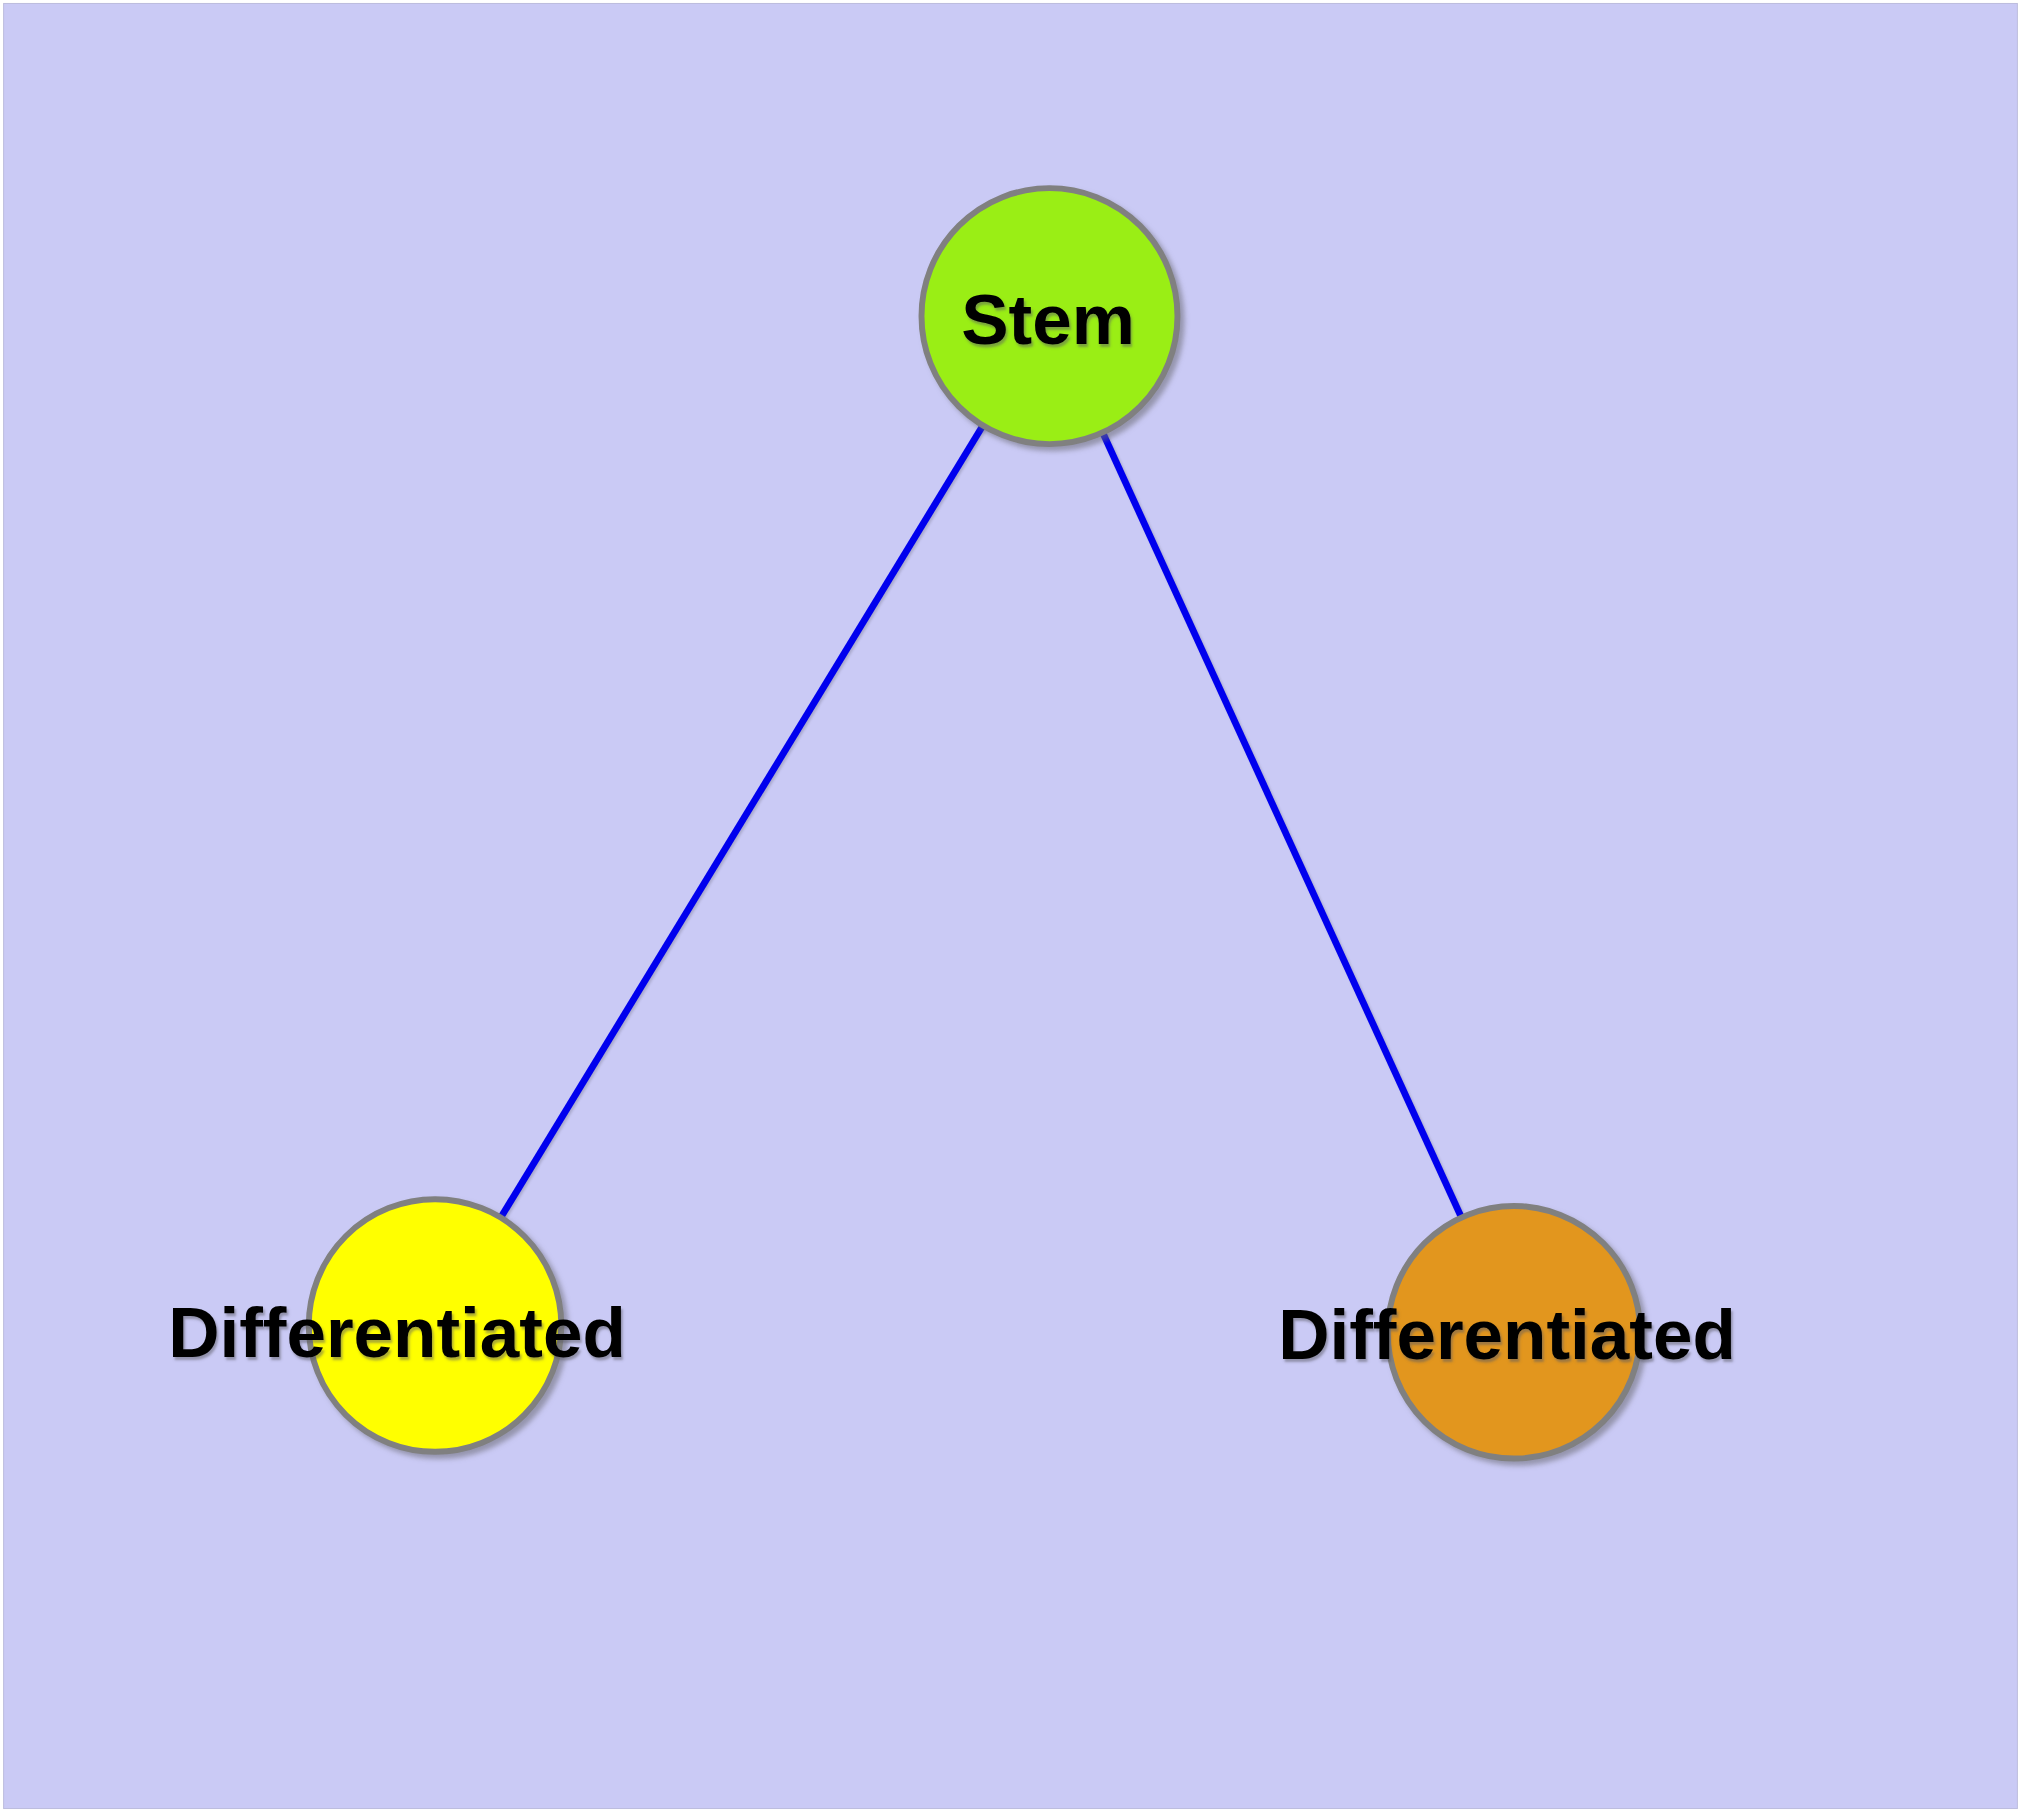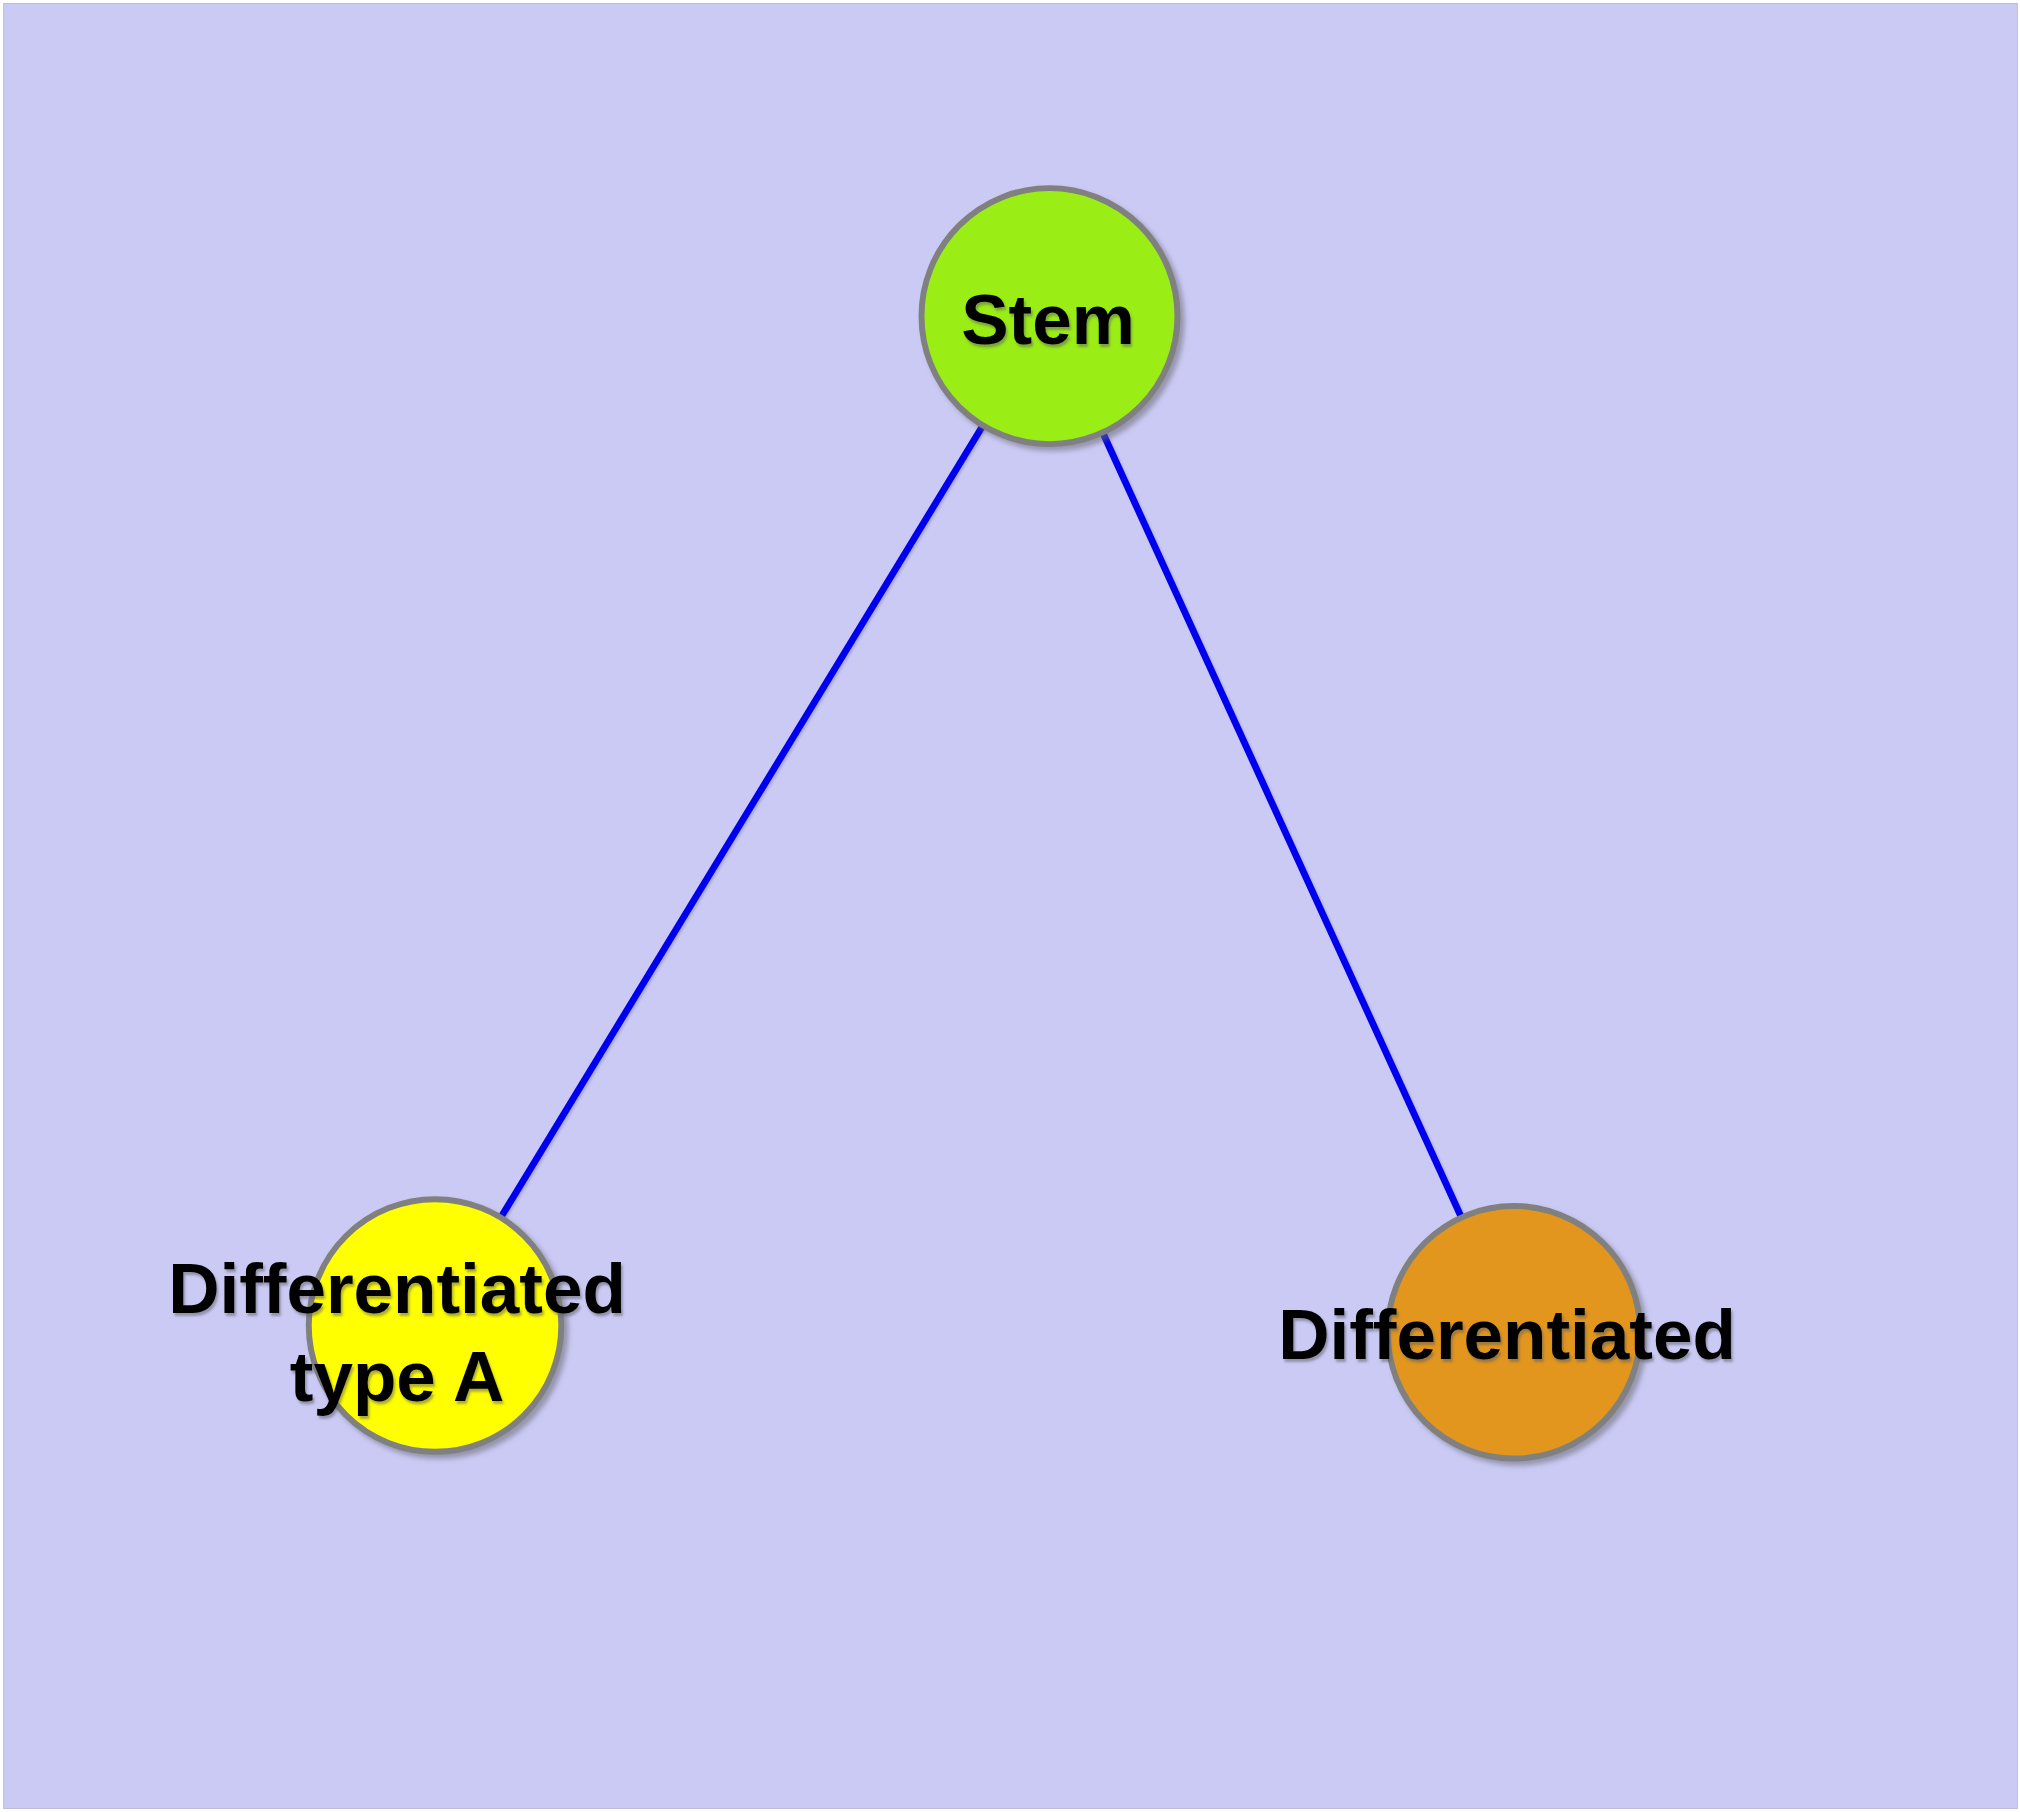--- a/index.html
+++ b/index.html
@@ -59,21 +59,20 @@
     <circle class="node-circle" cx="1786" cy="1572" r="149" fill="#e2961e" stroke="#808080"></circle>
   </svg>
 
   <div class="node-label" style="left: 1048px; top: 320px;">
     <div>Stem</div>
     <div></div>
   </div>
 
   <div class="node-label" style="left: 397px; top: 1333px;">
     <div>Differentiated</div>
-    <div>type A</div>
   </div>
 
   <div class="node-label" style="left: 1507px; top: 1335px;">
     <div>Differentiated</div>
   </div>
 
 </div>
 
 
 </body></html>

